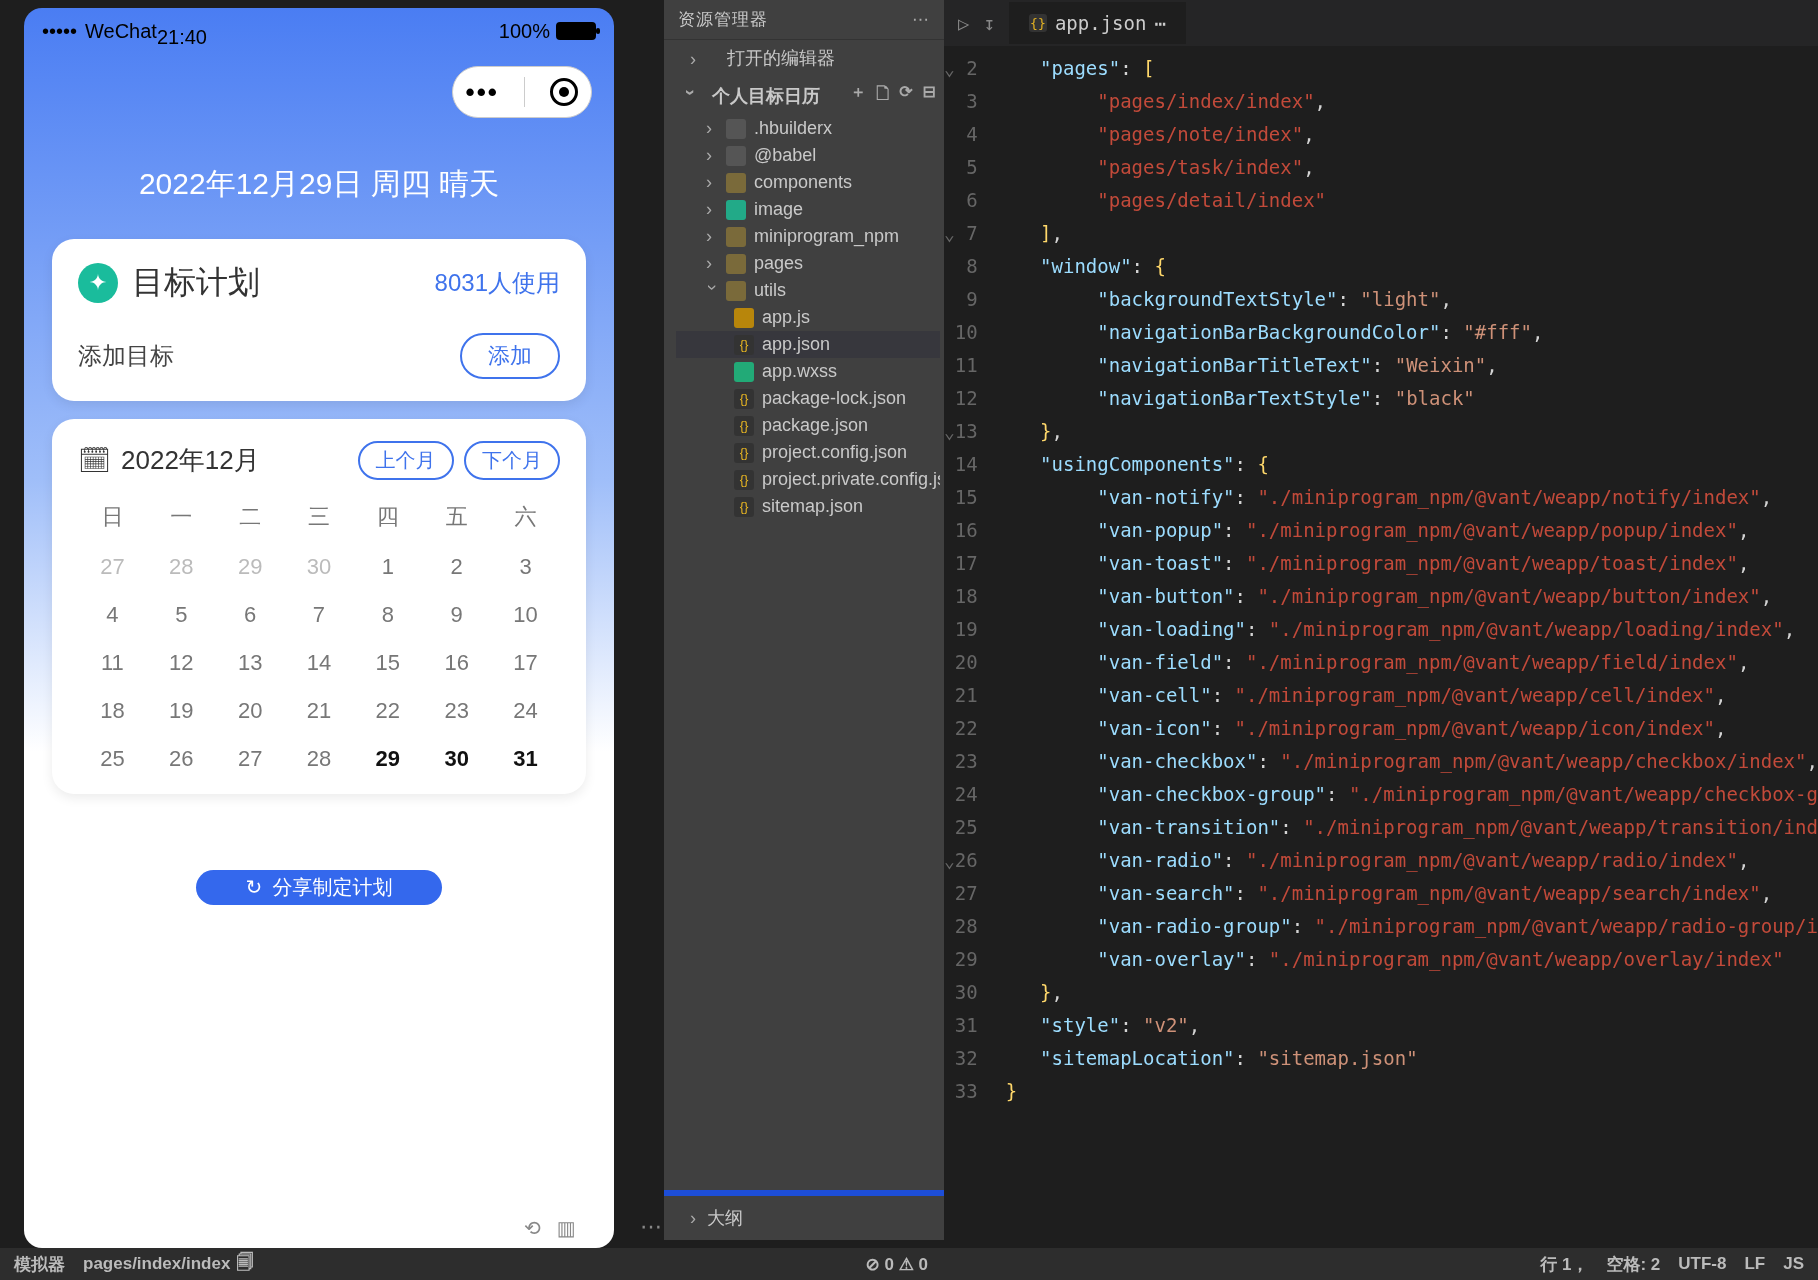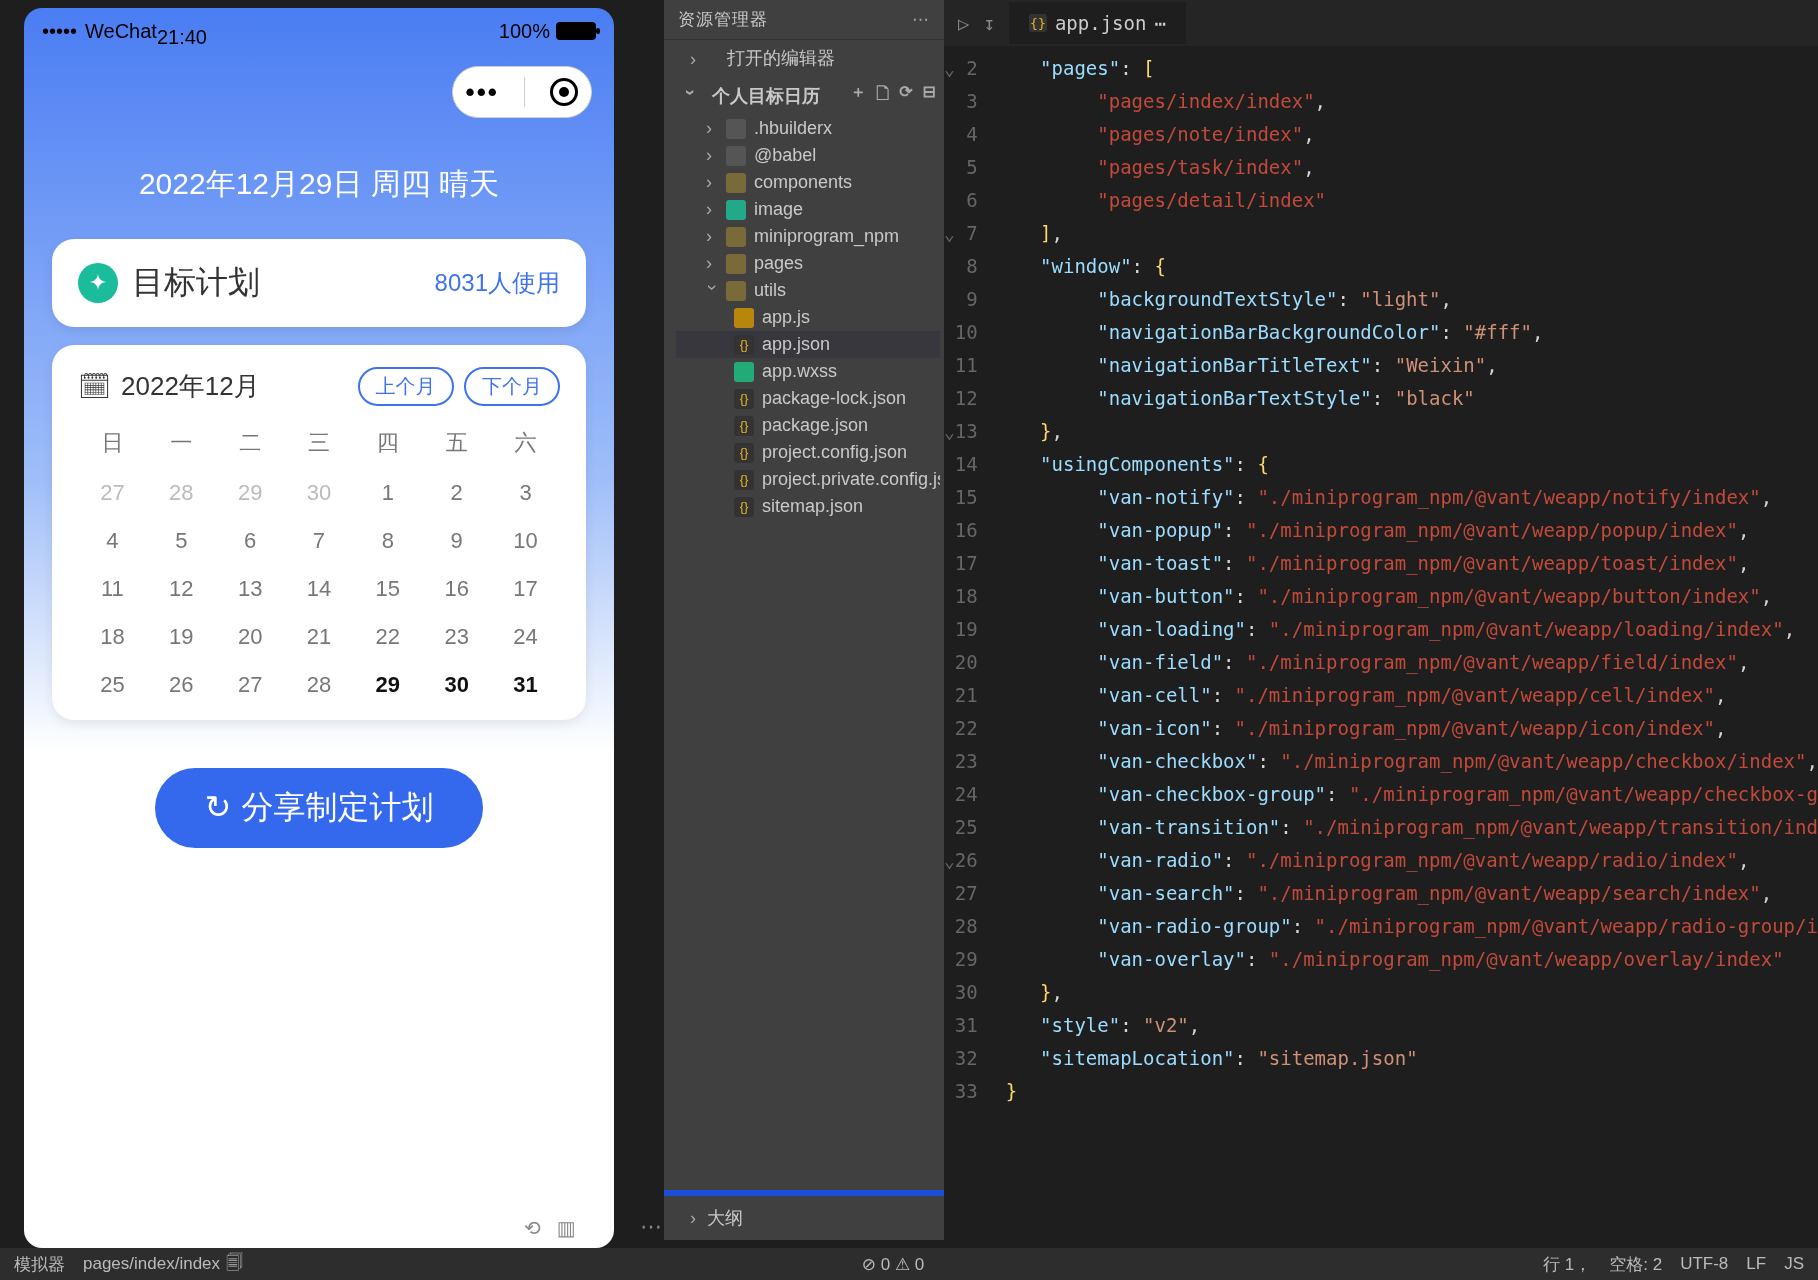--- a/index.html
+++ b/index.html
@@ -76,22 +76,22 @@
   .cal-title { flex:1; color:#333; font-size:26px; display:flex; align-items:center; gap:10px; }
   .cal-nav .pill-btn { padding:4px 16px; font-size:20px; margin-left:6px; }
   .cal-dow, .cal-week { display:grid; grid-template-columns:repeat(7,1fr);
     text-align:center; color:#777; font-size:22px; }
   .cal-dow { margin-top:22px; }
   .cal-week { margin-top:22px; }
   .cal-week .today { color:#111; font-weight:600; }
   .cal-week .dim { color:#bbb; }
 
   .share-btn {
-    display:block; margin: 48px auto 0; background:#3468ed; color:#fff;
-    border:none; border-radius:40px; padding:18px 50px; font-size:32px; cursor:pointer;
+    display:block; margin: 76px auto 0; background:#3468ed; color:#fff;
+    border:none; border-radius:40px; padding:4px 50px; font-size:20px; cursor:pointer;
   }
   .share-btn .ico { margin-right:10px; }
 
   
   .explorer {
     position:absolute; left:664px; top:0; width:280px; height:1240px;
     background:#404040; font-size:18px; color:#c9c9c9;
   }
   .exp-title { padding:8px 14px; font-size:17px; letter-spacing:1px;
     display:flex; justify-content:space-between; align-items:center; }
@@ -143,21 +143,21 @@
   .tok-key { color:#9cdcfe; }
   .tok-str { color:#ce9178; }
   .tok-path{ color:#c24a3a; }
   .tok-pun { color:#d4d4d4; }
   .tok-brk { color:#ffd86b; }
 
   
   .vs-status {
     position:absolute; left:0; bottom:0; right:0; height:32px;
     background:#2d2d2d; color:#bbb; font-size:17px;
-    display:flex; align-items:center; padding:0 14px; gap:18px;
+    display:flex; align-items:center; padding:0 14px; gap:18px;font-weight:bold;
   }
   .vs-status .flex { flex:1; }
   .vs-status .item { display:flex; align-items:center; gap:6px; }
   .split-icons { position:absolute; bottom:40px; left:524px;
     display:flex; gap:16px; color:#888; font-size:20px; }
   .ell { position:absolute; bottom:40px; left:640px; color:#888; font-size:22px; }
 </style>
 </head>
 <body>
 
@@ -180,20 +180,24 @@
     <span class="target"></span>
   </div>
 
   <div class="headline">2022年12月29日 周四 晴天</div>
 
   <div class="card">
     <div class="goal-head">
       <div class="goal-avatar">✦</div>
       <div class="goal-title">目标计划</div>
       <div class="goal-stat">8031人使用</div>
+    </div>
+    <div class="goal-row">
+      <div class="lbl">添加目标</div>
+      <button class="pill-btn">添加</button>
     </div>
   </div>
 
   <div class="card cal-card">
     <div class="cal-head">
       <div class="cal-title">
         <span>🗓</span>
         <span>2022年12月</span>
       </div>
       <div class="cal-nav">

